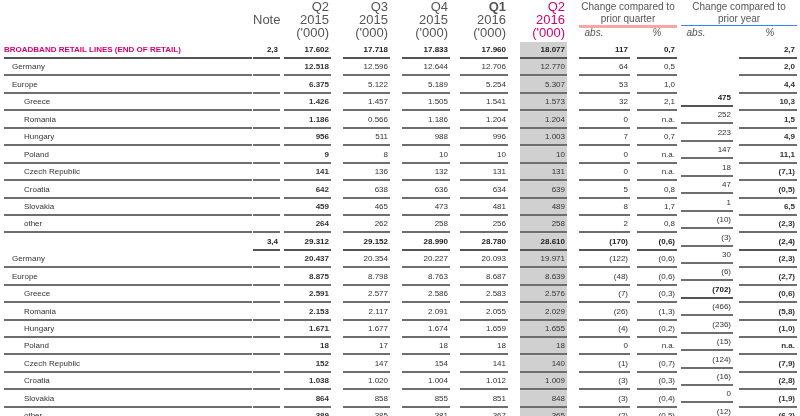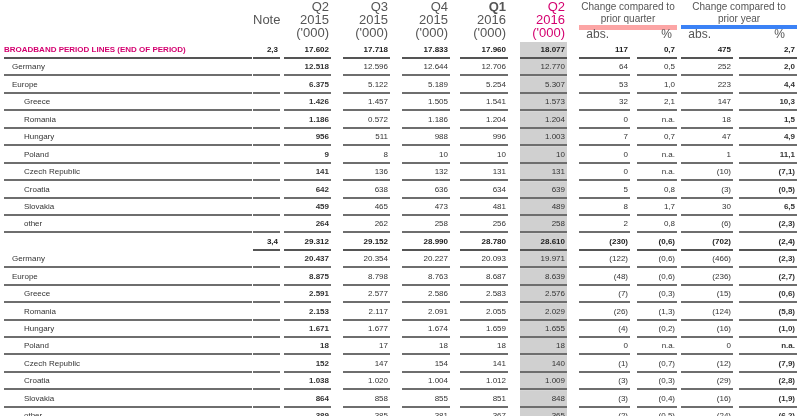--- a/index.html
+++ b/index.html
@@ -2,39 +2,39 @@
 <html><head>
 <meta charset="utf-8">
 <style>
   html, body { margin: 0; padding: 0; background: #ffffff; }
   body { width: 800px; height: 416px; overflow: hidden; position: relative;
          font-family: "Liberation Sans", sans-serif; font-size: 8px; color: #333; }
   .hdr { position: absolute; top: 0; left: 0; width: 800px; height: 43px; }
   .hcell { position: absolute; text-align: right; line-height: 13px; color: #555; font-size: 13px; }
   .hcell.pink { color: #d4006f; }
   .hgroup { position: absolute; text-align: center; line-height: 13px; color: #555; font-size: 10px; }
-  .hunder { position: absolute; text-align: right; font-size: 12px; color: #555; }
+  .hunder { position: absolute; text-align: center; font-size: 10px; color: #555; font-style: italic; }
   #rows { position: absolute; top: 42px; left: 0; width: 800px; }
   .row { position: relative; height: 17.45px; }
   .cell { position: absolute; top: 0; height: 15px; line-height: 15px; text-align: right;
           border-bottom: 2px solid #6e6e6e; box-sizing: content-box; padding-right: 2px; }
   .cell.lbl { text-align: left; padding-left: 0; }
   .row.section .cell { font-weight: bold; color: #222; }
   .row.section .cell.lbl { color: #d4006f; }
   .row.section .cell { border-bottom-color: #555; }
   .c-lbl { left: 4px; width: 246px; }
   .c-note { left: 253px; width: 25px; }
   .c-q215 { left: 284px; width: 45px; font-weight: bold; }
   .c-q315 { left: 343px; width: 45px; }
   .c-q415 { left: 402px; width: 46px; }
   .c-q116 { left: 460px; width: 46px; }
   .c-q216 { left: 520px; width: 45px; background: #d0d0d0; }
   .c-abs1 { left: 579px; width: 49px; }
   .c-pct1 { left: 637px; width: 38px; }
-  .c-abs2 { left: 681px; width: 50px; }
+  .c-abs2 { left: 681px; width: 50px; margin-top: 48px; }
   .c-pct2 { left: 739px; width: 56px; font-weight: bold; }
   .ind1 .lbl-text { padding-left: 8px; }
   .ind2 .lbl-text { padding-left: 20px; }
   .q2col-bg { position: absolute; left: 520px; width: 47px; top: 42px; height: 374px; background: #d6d6d6; }
 </style>
 </head>
 <body>
 
 <div class="q2col-bg"></div>
 
@@ -55,33 +55,33 @@
 
   <div class="hcell" style="left:460px;width:46px;top:0px;font-weight:bold;">Q1</div>
   <div class="hcell" style="left:460px;width:46px;top:13px;">2016</div>
   <div class="hcell" style="left:460px;width:46px;top:26px;">('000)</div>
 
   <div class="hcell pink" style="left:520px;width:45px;top:0px;">Q2</div>
   <div class="hcell pink" style="left:520px;width:45px;top:13px;">2016</div>
   <div class="hcell pink" style="left:520px;width:45px;top:26px;">('000)</div>
 
   <div class="hgroup" style="left:579px;width:98px;top:0px;">Change compared to</div>
-  <div class="hgroup" style="left:579px;width:98px;top:13px;border-bottom:5px solid #fca5a5;height:12px;line-height:12px;">prior quarter</div>
+  <div class="hgroup" style="left:579px;width:98px;top:13px;border-bottom:3px solid #fca5a5;height:12px;line-height:12px;">prior quarter</div>
   <div class="hunder" style="left:579px;width:30px;top:27px;">abs.</div>
   <div class="hunder" style="left:642px;width:30px;top:27px;">%</div>
 
   <div class="hgroup" style="left:681px;width:116px;top:0px;">Change compared to</div>
-  <div class="hgroup" style="left:681px;width:116px;top:13px;border-bottom:4px solid #3b82f6;height:12px;line-height:12px;">prior year</div>
+  <div class="hgroup" style="left:681px;width:116px;top:13px;border-bottom:1px solid #3b82f6;height:12px;line-height:12px;">prior year</div>
   <div class="hunder" style="left:681px;width:30px;top:27px;">abs.</div>
   <div class="hunder" style="left:755px;width:30px;top:27px;">%</div>
 </div>
 
 <div id="rows">
     <div class="row section">
-      <div class="cell lbl c-lbl"><span class="lbl-text"><span>BROADBAND PERIOD LINES (END OF PERIOD)</span></span></div>
+      <div class="cell lbl c-lbl"><span class="lbl-text"><span>BROADBAND RETAIL LINES (END OF RETAIL)</span></span></div>
       <div class="cell c-note">2,3</div>
       <div class="cell c-q215"><span class="val">17.602</span></div>
       <div class="cell c-q315"><span class="val">17.718</span></div>
       <div class="cell c-q415"><span class="val">17.833</span></div>
       <div class="cell c-q116"><span class="val">17.960</span></div>
       <div class="cell c-q216"><span class="val">18.077</span></div>
       <div class="cell c-abs1"><span class="val">117</span></div>
       <div class="cell c-pct1"><span class="val">0,7</span></div>
       <div class="cell c-abs2"><span class="val">475</span></div>
       <div class="cell c-pct2"><span class="val">2,7</span></div>
@@ -122,21 +122,21 @@
       <div class="cell c-q216"><span class="val">1.573</span></div>
       <div class="cell c-abs1"><span class="val">32</span></div>
       <div class="cell c-pct1"><span class="val">2,1</span></div>
       <div class="cell c-abs2"><span class="val">147</span></div>
       <div class="cell c-pct2"><span class="val">10,3</span></div>
     </div>
     <div class="row ind2">
       <div class="cell lbl c-lbl"><span class="lbl-text"><span>Romania</span></span></div>
       <div class="cell c-note"></div>
       <div class="cell c-q215"><span class="val">1.186</span></div>
-      <div class="cell c-q315"><span class="val">0.572</span></div>
+      <div class="cell c-q315"><span class="val">0.566</span></div>
       <div class="cell c-q415"><span class="val">1.186</span></div>
       <div class="cell c-q116"><span class="val">1.204</span></div>
       <div class="cell c-q216"><span class="val">1.204</span></div>
       <div class="cell c-abs1"><span class="val">0</span></div>
       <div class="cell c-pct1"><span class="val">n.a.</span></div>
       <div class="cell c-abs2"><span class="val">18</span></div>
       <div class="cell c-pct2"><span class="val">1,5</span></div>
     </div>
     <div class="row ind2">
       <div class="cell lbl c-lbl"><span class="lbl-text"><span>Hungary</span></span></div>
@@ -216,21 +216,21 @@
       <div class="cell c-abs2"><span class="val">(6)</span></div>
       <div class="cell c-pct2"><span class="val">(2,3)</span></div>
     </div>
     <div class="row section">
       <div class="cell c-note">3,4</div>
       <div class="cell c-q215"><span class="val">29.312</span></div>
       <div class="cell c-q315"><span class="val">29.152</span></div>
       <div class="cell c-q415"><span class="val">28.990</span></div>
       <div class="cell c-q116"><span class="val">28.780</span></div>
       <div class="cell c-q216"><span class="val">28.610</span></div>
-      <div class="cell c-abs1"><span class="val">(230)</span></div>
+      <div class="cell c-abs1"><span class="val">(170)</span></div>
       <div class="cell c-pct1"><span class="val">(0,6)</span></div>
       <div class="cell c-abs2"><span class="val">(702)</span></div>
       <div class="cell c-pct2"><span class="val">(2,4)</span></div>
     </div>
     <div class="row ind1">
       <div class="cell lbl c-lbl"><span class="lbl-text"><span>Germany</span></span></div>
       <div class="cell c-note"></div>
       <div class="cell c-q215"><span class="val">20.437</span></div>
       <div class="cell c-q315"><span class="val">20.354</span></div>
       <div class="cell c-q415"><span class="val">20.227</span></div>

